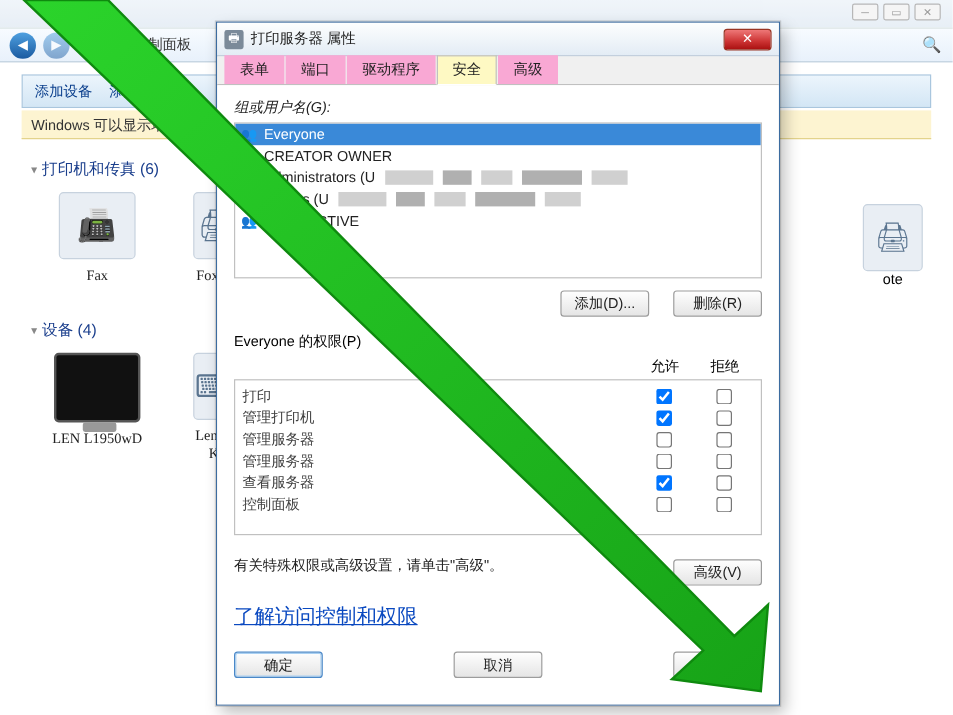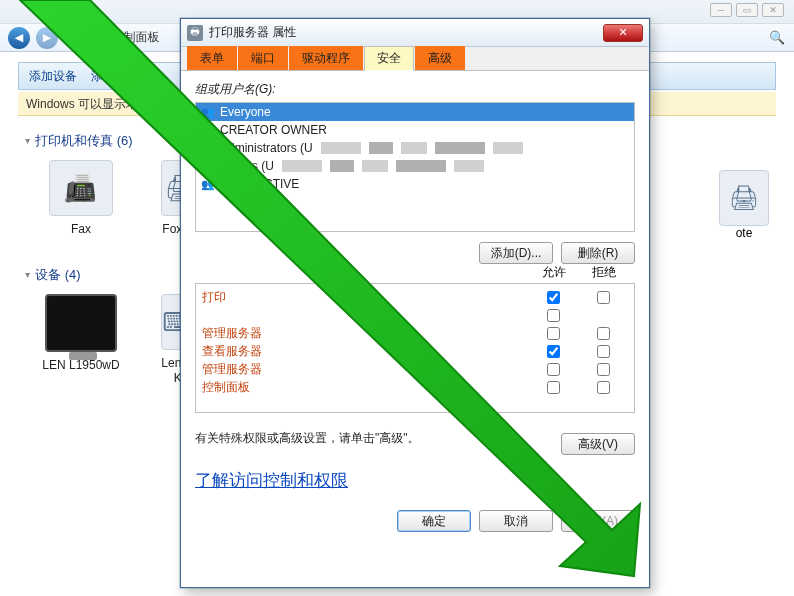--- a/index.html
+++ b/index.html
@@ -24,56 +24,56 @@
 
   
   .content { position:absolute; top:118px; left:18px; right:18px; bottom:6px; background:#fff; }
   .section-h { font-size:13px; color:#1a3e8c; padding:14px 0 10px 8px; }
   .section-h::before { content:"▸"; display:inline-block; transform:rotate(90deg); color:#888; margin-right:4px; font-size:10px; }
   .items { display:flex; gap:30px; padding-left:18px; }
   .item { width:90px; text-align:center; font-size:12px; color:#222; }
   .item .ic { width:64px; height:56px; margin:0 auto 6px; background:#e9eef4; border:1px solid #c7d2de; border-radius:4px; display:flex; align-items:center; justify-content:center; font-size:26px; color:#5b7590;}
   .item .ic.monitor { width:72px; height:58px; background:#111; border:2px solid #555; border-radius:4px; position:relative;}
   .item .ic.monitor::after { content:""; position:absolute; bottom:-10px; left:22px; width:28px; height:8px; background:#999; border-radius:2px; }
-  .item .lbl { line-height:1.2; }
+  .item .lbl { line-height:1.2;font-family:Liberation Serif, serif; }
 
   
   .dialog { position:absolute; top:18px; left:180px; width:470px; height:570px; border:1px solid #3c6ca0; background:#f0f0f0; box-shadow:0 0 0 1px rgba(0,0,0,.15), 4px 6px 12px rgba(0,0,0,.25);}
   .titlebar { height:28px; background:linear-gradient(#fdfefe,#e3ecf5); display:flex; align-items:center; padding:0 6px; border-bottom:1px solid #b9c8d8;}
   .titlebar .tic { width:16px; height:16px; background:#7b8a99; border-radius:2px; display:flex; align-items:center; justify-content:center; color:#fff; font-size:10px;}
   .titlebar .ttxt { font-size:12px; margin-left:6px; color:#222;}
   .closebtn { margin-left:auto; width:40px; height:18px; background:linear-gradient(#e77,#c33 60%,#a11); border:1px solid #932; border-radius:3px; color:#fff; display:flex; align-items:center; justify-content:center; font-size:11px;}
   .tabs { height:24px; background:#f0f0f0; display:flex; align-items:flex-end; padding-left:6px; border-bottom:1px solid #c0c0c0;}
-  .tab { padding:3px 12px; font-size:12px; background:#f97316; border:1px solid transparent; border-bottom:none; margin-right:1px; color:#222;}
+  .tab { padding:3px 12px; font-size:12px; background:#f9a8d4; border:1px solid transparent; border-bottom:none; margin-right:1px; color:#222;}
   .tab.active { background:#fef9c3; border-color:#c0c0c0; border-bottom:1px solid #fff; position:relative; top:1px;}
 
   .panel { position:absolute; top:52px; left:0; right:0; bottom:0; background:#fff; padding:10px 14px 8px;}
   .grplabel { font-size:12px; margin-bottom:4px; color:#222;font-style:italic;}
   .listbox { border:1px solid #c0c0c0; height:130px; overflow:auto; background:#fff;}
   .lrow { display:flex; align-items:center; height:18px; padding:0 4px; font-size:12px; font-family:'Courier New',monospace; color:#222; gap:4px;}
   .lrow.sel { background:#3a89d8; color:#fff; }
   .lrow .gic { width:16px; height:14px; display:inline-flex; align-items:center; justify-content:center; color:#4a6; font-size:11px;}
   .lrow.sel .gic { color:#fff; }
   .pixy { display:inline-block; height:12px; background:#c7c7c7; }
-  .btnrow { display:flex; justify-content:flex-end; gap:8px; margin-top:10px;}
+  .btnrow { display:flex; justify-content:flex-end; gap:20px; margin-top:10px;}
   .btn { min-width:74px; height:22px; font-size:12px; background:linear-gradient(#fefefe,#e5e5e5); border:1px solid #9c9c9c; border-radius:3px; padding:0 10px; display:inline-flex; align-items:center; justify-content:center; color:#222; }
   .btn:disabled { color:#999; }
   .btn.def { border-color:#4a88c8; box-shadow:inset 0 0 0 1px #a9d0f2;}
 
   .permlabel { font-size:12px; margin:12px 0 4px;}
   .permhdr { display:grid; grid-template-columns:1fr 50px 50px; font-size:12px; padding:0 6px 2px 6px; text-align:center;}
   .permhdr span:first-child{ text-align:left; }
   .permbox { border:1px solid #c0c0c0; padding:4px 6px 10px; height:130px;}
   .prow { display:grid; grid-template-columns:1fr 50px 50px; align-items:center; font-size:12px; height:18px; }
   .prow .cbx { justify-self:center; width:13px; height:13px;}
-  .prow .name { color:#c2410c; }
+  .prow .name { color:#404040; }
   .note { font-size:12px; margin:14px 0 6px; color:#222;}
   .linkln { margin-top:14px;}
   .linkln a { font-size:17px; color:#0a49c0; text-decoration:underline;}
-  .dlg-btns { display:flex; justify-content:flex-end; gap:8px; margin-top:14px; border-top:0; padding-top:4px;}
+  .dlg-btns { display:flex; justify-content:space-between; gap:8px; margin-top:14px; border-top:0; padding-top:4px;}
 
   
   .arrow { position:absolute; top:0; left:0; pointer-events:none; }
 
 </style>
 </head>
 <body>
 
 <div class="bg-chrome">
   <div class="wbtns">
@@ -177,48 +177,50 @@
         <div class="lrow">
           <span class="gic">👥</span>
           <span>INTERACTIVE</span>
         </div>
       </div>
     <div class="btnrow">
       <button class="btn">添加(D)...</button>
       <button class="btn">删除(R)</button>
     </div>
 
+    <div class="permlabel">Everyone 的权限(P)</div>
     <div class="permhdr">
       <span></span>
       <span>允许</span>
       <span>拒绝</span>
     </div>
     <div class="permbox" id="perm-box">
         <div class="prow">
           <span class="name">打印</span>
           <input type="checkbox" class="cbx" checked="" style="">
           <input type="checkbox" class="cbx" style="">
         </div>
         <div class="prow">
+          <span class="name">管理打印机</span>
           <input type="checkbox" class="cbx" checked="" style="">
+          <input type="checkbox" class="cbx" style="">
+        </div>
+        <div class="prow">
+          <span class="name">管理服务器</span>
+          <input type="checkbox" class="cbx" style="">
           <input type="checkbox" class="cbx" style="">
         </div>
         <div class="prow">
           <span class="name">管理服务器</span>
           <input type="checkbox" class="cbx" style="">
           <input type="checkbox" class="cbx" style="">
         </div>
         <div class="prow">
           <span class="name">查看服务器</span>
           <input type="checkbox" class="cbx" checked="" style="">
-          <input type="checkbox" class="cbx" style="">
-        </div>
-        <div class="prow">
-          <span class="name">管理服务器</span>
-          <input type="checkbox" class="cbx" style="">
           <input type="checkbox" class="cbx" style="">
         </div>
         <div class="prow">
           <span class="name">控制面板</span>
           <input type="checkbox" class="cbx" style="">
           <input type="checkbox" class="cbx" style="">
         </div>
       </div>
 
     <div style="display:flex; align-items:center; gap:8px;">

